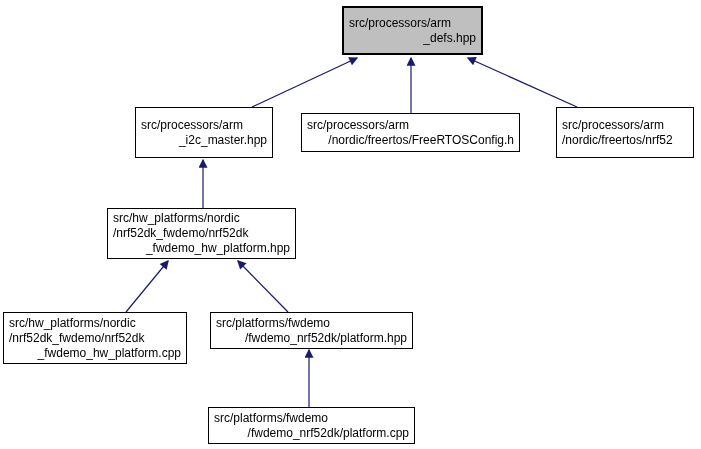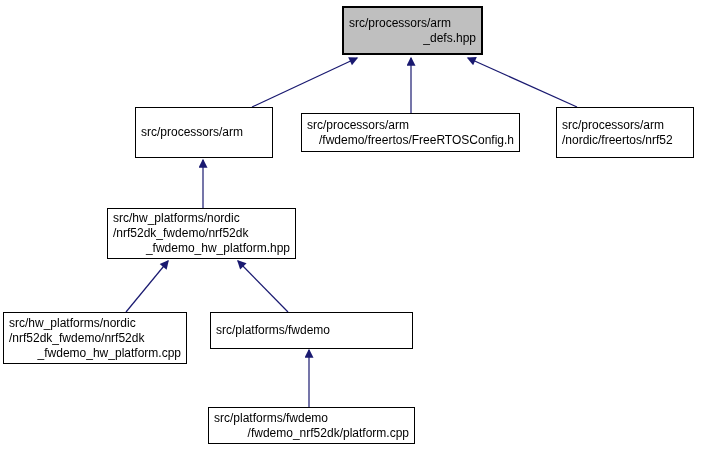--- a/index.html
+++ b/index.html
@@ -54,25 +54,26 @@
     </g>
   </svg>
 
   <div class="node highlight" style="left:342px;top:6px;width:141px;height:49px;">
     <div class="ln">src/processors/arm</div>
     <div class="ln last">_defs.hpp</div>
   </div>
 
   <div class="node" style="left:135px;top:107px;width:138px;height:51px;">
     <div class="ln">src/processors/arm</div>
+    <div class="ln last">_i2c_master.hpp</div>
   </div>
 
   <div class="node" style="left:301px;top:113px;width:219px;height:39px;">
     <div class="ln">src/processors/arm</div>
-    <div class="ln last">/fwdemo/freertos/FreeRTOSConfig.h</div>
+    <div class="ln last">/nordic/freertos/FreeRTOSConfig.h</div>
   </div>
 
   <div class="node" style="left:556px;top:107px;width:138px;height:51px;">
     <div class="ln">src/processors/arm</div>
     <div class="ln">/nordic/freertos/nrf52</div>
   </div>
 
   <div class="node" style="left:107px;top:208px;width:189px;height:51px;">
     <div class="ln">src/hw_platforms/nordic</div>
     <div class="ln">/nrf52dk_fwdemo/nrf52dk</div>
@@ -80,20 +81,21 @@
   </div>
 
   <div class="node" style="left:3px;top:312px;width:184px;height:52px;">
     <div class="ln">src/hw_platforms/nordic</div>
     <div class="ln">/nrf52dk_fwdemo/nrf52dk</div>
     <div class="ln last">_fwdemo_hw_platform.cpp</div>
   </div>
 
   <div class="node" style="left:210px;top:312px;width:203px;height:37px;">
     <div class="ln">src/platforms/fwdemo</div>
+    <div class="ln last">/fwdemo_nrf52dk/platform.hpp</div>
   </div>
 
   <div class="node" style="left:208px;top:407px;width:207px;height:37px;">
     <div class="ln">src/platforms/fwdemo</div>
     <div class="ln last">/fwdemo_nrf52dk/platform.cpp</div>
   </div>
 
 </div>
 
 </body></html>

